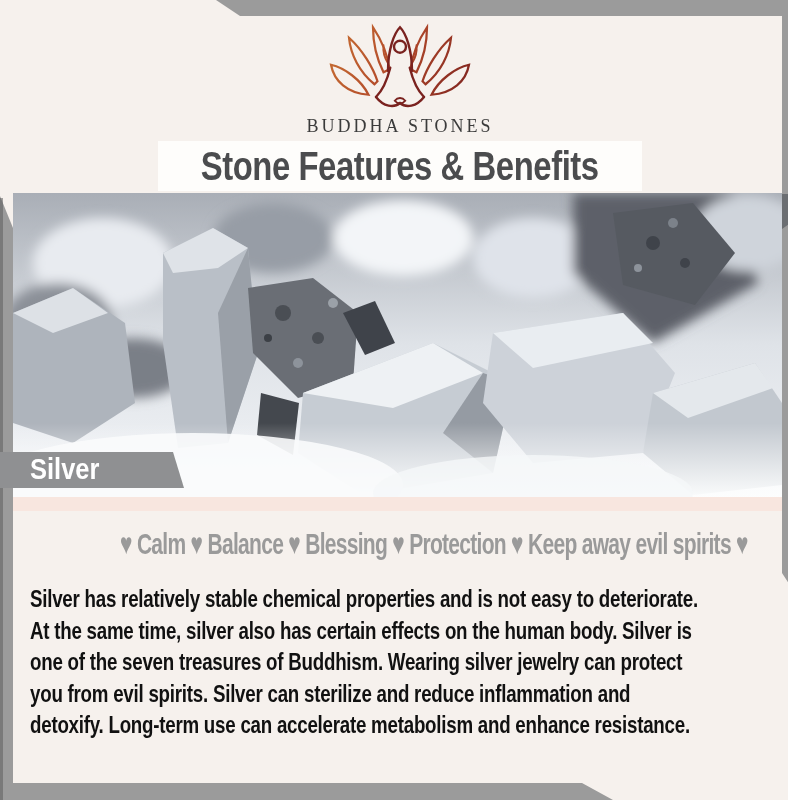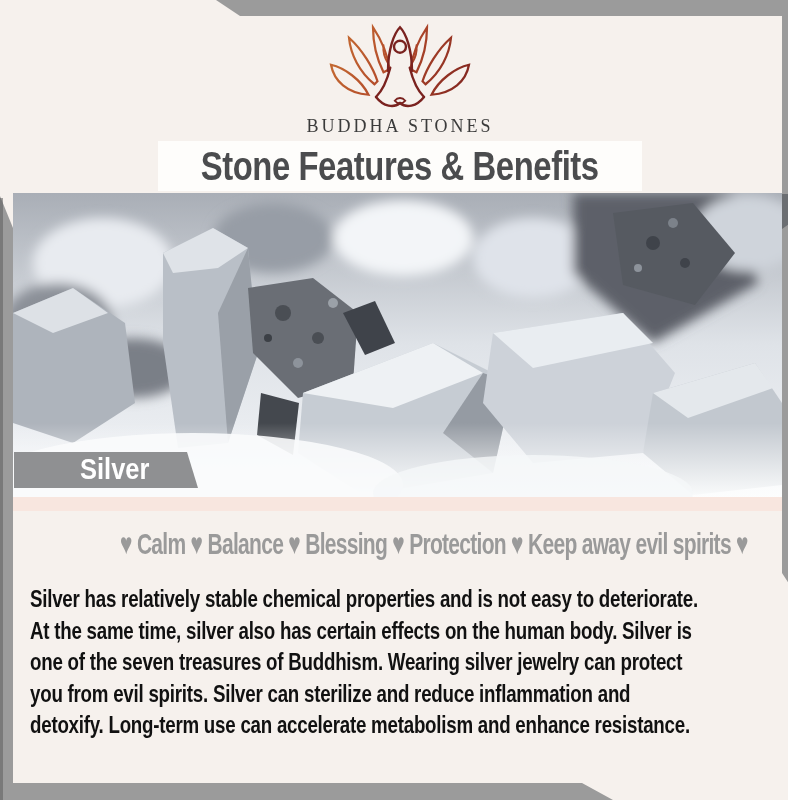--- a/index.html
+++ b/index.html
@@ -18,24 +18,24 @@
   .logo{position:absolute;left:325px;top:22px;width:150px;height:96px;z-index:2;}
   .brand{position:absolute;left:0;top:116px;width:800px;text-align:center;z-index:2;
          font-family:"Liberation Serif","DejaVu Serif",serif;font-size:18px;letter-spacing:3px;
          color:var(--brand-color);}
   .title-band{position:absolute;left:158px;top:141px;width:484px;height:50px;background:var(--band-bg);
               z-index:2;display:flex;align-items:center;justify-content:flex-end;}
   .title-text{font-size:40px;font-weight:bold;color:var(--title-gray);white-space:nowrap;
               letter-spacing:-0.5px;transform:scaleX(.82);transform-origin:center;}
 
   .photo{position:absolute;left:13px;top:193px;width:769px;height:304px;z-index:2;}
-  .caption-tag{position:absolute;left:14px;top:452px;width:184px;height:36px;z-index:3;
+  .caption-tag{position:absolute;left:0;top:452px;width:184px;height:36px;z-index:3;
                background:var(--label-bg);
                -webkit-clip-path:polygon(0 0,173px 0,184px 36px,0 36px);
-               clip-path:polygon(0 0,173px 0,184px 36px,0 36px);text-align:center;}
+               clip-path:polygon(0 0,173px 0,184px 36px,0 36px);}
   .caption-text{display:inline-block;margin-left:30px;font-size:30px;font-weight:bold;color:#fff;
                 line-height:34px;transform:scaleX(.85);transform-origin:left center;white-space:nowrap;}
   .divider-strip{position:absolute;left:13px;top:497px;width:769px;height:14px;background:var(--pink-strip);z-index:2;}
 
   .benefits{position:absolute;left:0;top:527px;width:800px;text-align:center;z-index:2;
             font-size:30px;font-weight:bold;letter-spacing:-1px;color:var(--benefit-gray);
             white-space:nowrap;transform:scaleX(.7);transform-origin:center top;}
 
   .desc{position:absolute;left:30px;top:583px;width:950px;z-index:2;color:var(--text-black);
         font-size:24px;font-weight:bold;letter-spacing:-0.3px;line-height:31.5px;

